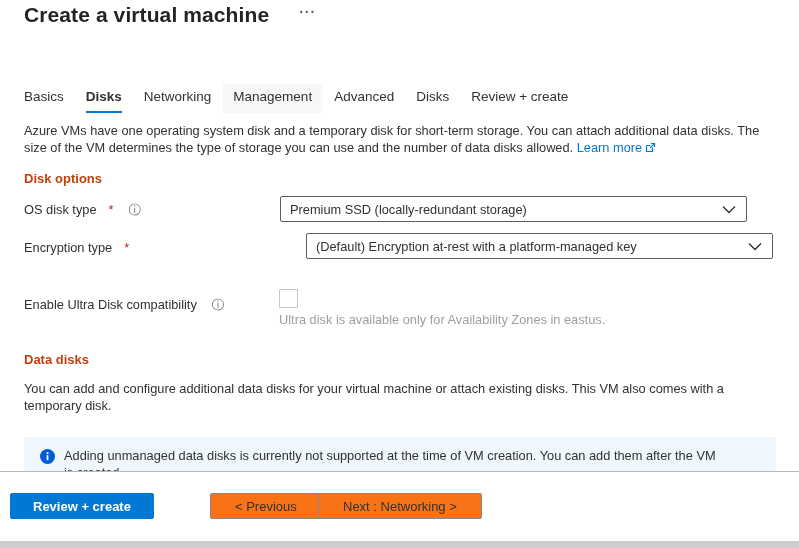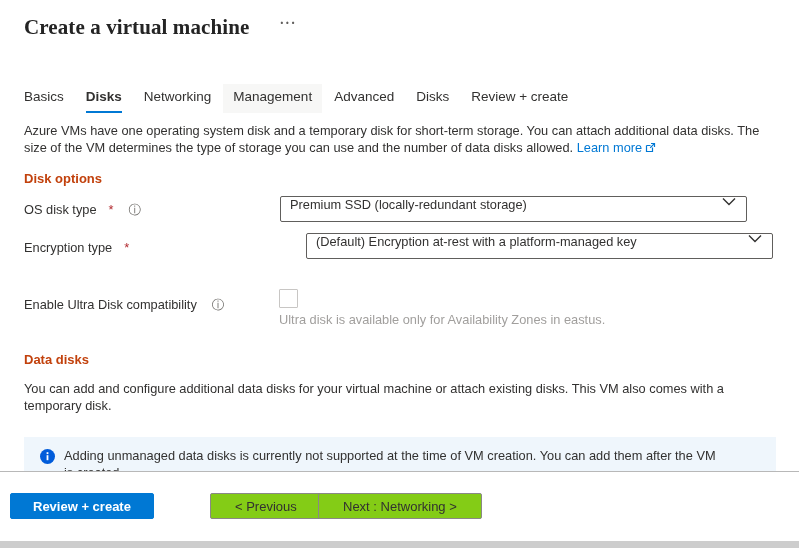--- a/index.html
+++ b/index.html
@@ -7,21 +7,21 @@
   body {
     font-family: "Liberation Sans", sans-serif;
     background: #ffffff;
     color: #323130;
     font-size: 13px;
     position: relative;
   }
   .page { position: absolute; inset: 0; background: #fff; }
 
   
-  .title-row { position: absolute; top: 15px; left: 24px; display: flex; align-items: flex-start; font-family: Liberation Serif, serif; }
+  .title-row { position: absolute; top: 3px; left: 24px; display: flex; align-items: flex-start; }
   .page-title { font-size: 21px; font-weight: 700; color: #242424; letter-spacing: 0.1px; }
   .more-btn { margin-left: 30px; color: #605e5c; font-size: 14px; font-weight: 700; letter-spacing: 1px; cursor: pointer; line-height: 1; padding-top: 2px; }
 
   
   .tabs { position: absolute; top: 84px; left: 24px; display: flex; gap: 22px; align-items: flex-end; }
   .tab { font-size: 13.5px; color: #323130; padding: 5px 0 7px 0; cursor: pointer; border-bottom: 2.5px solid transparent; }
   .tab.active { font-weight: 700; border-bottom-color: #0078d4; }
   .tab.hovered { background: #f7f7f6; padding-left: 10px; padding-right: 10px; margin-left: -10px; margin-right: -10px; }
 
   
@@ -35,21 +35,21 @@
   .h-data-disks { position: absolute; top: 352px; left: 24px; }
 
   
   .field-label { position: absolute; left: 24px; font-size: 12.8px; color: #323130; display: flex; align-items: flex-start; gap: 11px; }
   .required { color: #b22b30; margin-left: 1px; }
   .info-icon { color: #6b6966; font-size: 12.5px; margin-left: 4px; cursor: default; font-style: normal; }
 
   .dropdown {
     position: absolute; left: 280px; width: 467px; height: 26px;
     border: 1px solid #605e5c; border-radius: 2px; background: #fff;
-    display: flex; align-items: flex-start; justify-content: space-between;
+    display: flex; align-items: center; justify-content: space-between;
     padding: 0 10px 0 9px; cursor: pointer; font-size: 12.8px; color: #323130;
   }
   .dd-os { top: 196px; }
   .dd-enc { top: 233px; margin-left: 26px; }
   .chevron { display: flex; align-items: center; }
 
   .lbl-os { top: 202px; }
   .lbl-enc { top: 240px; }
   .lbl-ultra { top: 297px; }
 
@@ -74,21 +74,21 @@
   .footer {
     position: absolute; top: 471px; left: 0; width: 799px; height: 70px;
     background: #ffffff; border-top: 1px solid #b8b8b8; z-index: 5;
   }
   .btn { font-family: "Liberation Sans", sans-serif; font-size: 13px; border-radius: 2px; cursor: pointer; }
   .btn-primary {
     position: absolute; top: 21px; left: 10px; height: 26px; padding: 0 22px;
     background: #0078d4; color: #fff; border: 1px solid #0078d4; font-weight: 700;
   }
   .btn-secondary {
-    background: #84cc16; color: #323130; border: 1px solid #8a8886; height: 26px; position: absolute; top: 21px;
+    background: #f97316; color: #323130; border: 1px solid #8a8886; height: 26px; position: absolute; top: 21px;
   }
   .btn-prev { left: 210px; padding: 0 24px; }
   .btn-next { left: 318px; padding: 0 24px; }
 
   .hscrollbar {
     position: absolute; top: 541px; left: 0; width: 799px; height: 7px;
     background: #cdcdcd; z-index: 6; cursor: pointer;
   }
 </style>
 </head>

